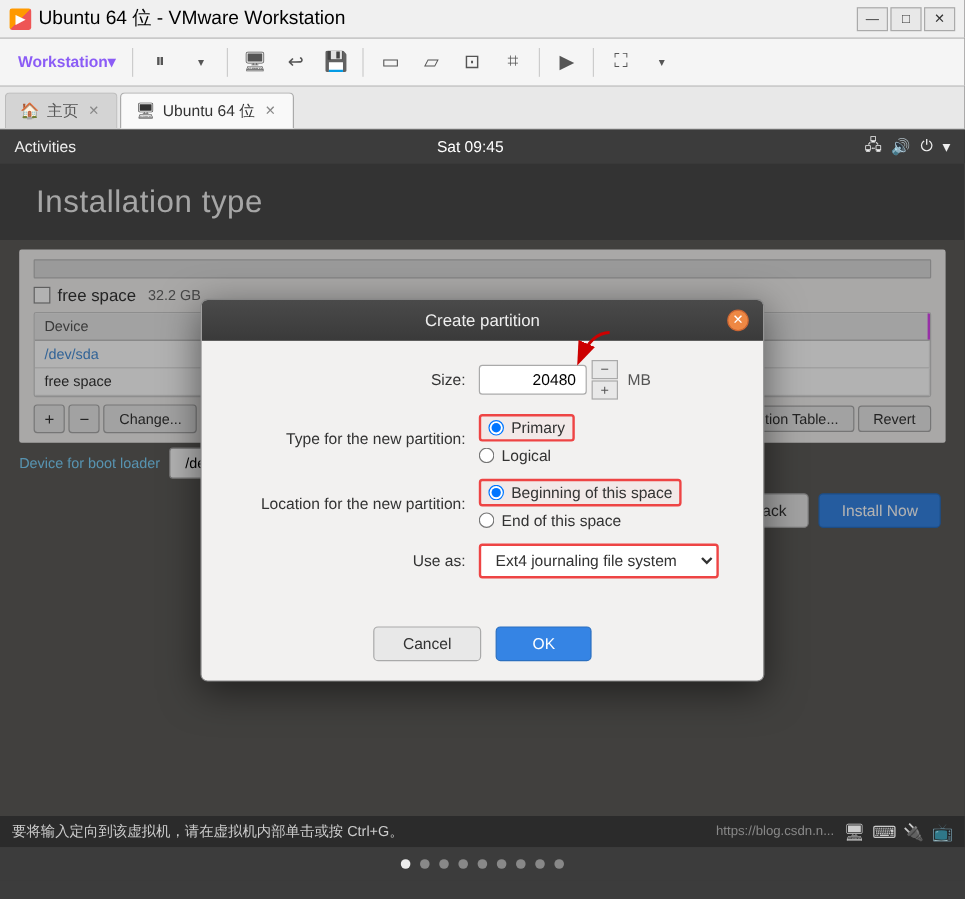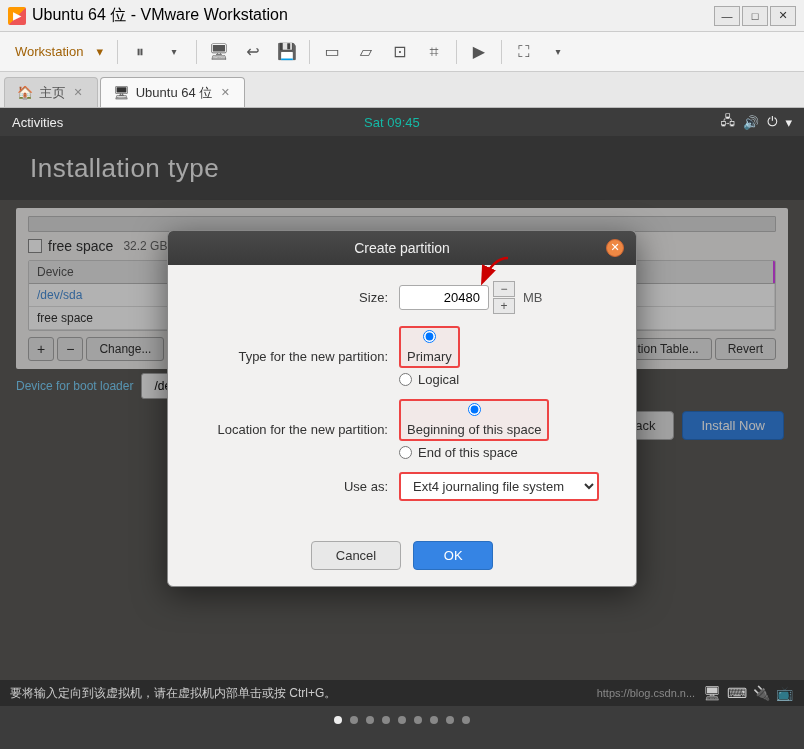--- a/index.html
+++ b/index.html
@@ -47,23 +47,24 @@
       padding: 0 8px;
       gap: 4px;
     }
     .toolbar-btn {
       height: 28px;
       background: transparent;
       border: 1px solid transparent;
       border-radius: 3px;
       padding: 0 6px;
       cursor: pointer;
-      display: flex; align-items: center; gap: 13px;
-      font-size: 13px;
-      color: #a16207;
+      display: flex; align-items: center; gap: 0;
+      font-size: 13px;
+      color: #8b5cf6;
+      font-weight: bold;
     }
     .toolbar-separator { width: 1px; height: 24px; background: #ccc; margin: 0 3px; }
     .toolbar-icon-btn {
       width: 30px; height: 28px;
       background: transparent;
       border: 1px solid transparent;
       border-radius: 3px;
       cursor: pointer;
       display: flex; align-items: center; justify-content: center;
       font-size: 16px; color: #555;
@@ -118,21 +119,21 @@
       height: 28px;
       background: #3c3c3c;
       display: flex;
       align-items: center;
       justify-content: space-between;
       padding: 0 12px;
       color: #eee;
       font-size: 13px;
     }
     .ubuntu-topbar-left { display: flex; gap: 10px; }
-    .ubuntu-topbar-center { font-size: 13px; color: #14b8a6; }
+    .ubuntu-topbar-center { font-size: 13px; color: #ffffff; }
     .ubuntu-topbar-right { display: flex; gap: 8px; align-items: center; }
 
     
     .ubuntu-content {
       background: #5e5c5a;
       height: 544px;
       position: relative;
     }
 
     
@@ -329,21 +330,20 @@
       color: #333;
     }
     .radio-row input[type="radio"] { margin: 0; }
 
     
     .radio-row.highlighted {
       border: 2px solid #e44;
       padding: 2px 6px;
       border-radius: 3px;
       background: rgba(255, 0, 0, 0.03);
-      flex-direction: column;
     }
 
     
     .dialog-select {
       padding: 4px 8px;
       border: 2px solid #e44;
       border-radius: 3px;
       background: white;
       font-size: 13px;
       color: #333;

